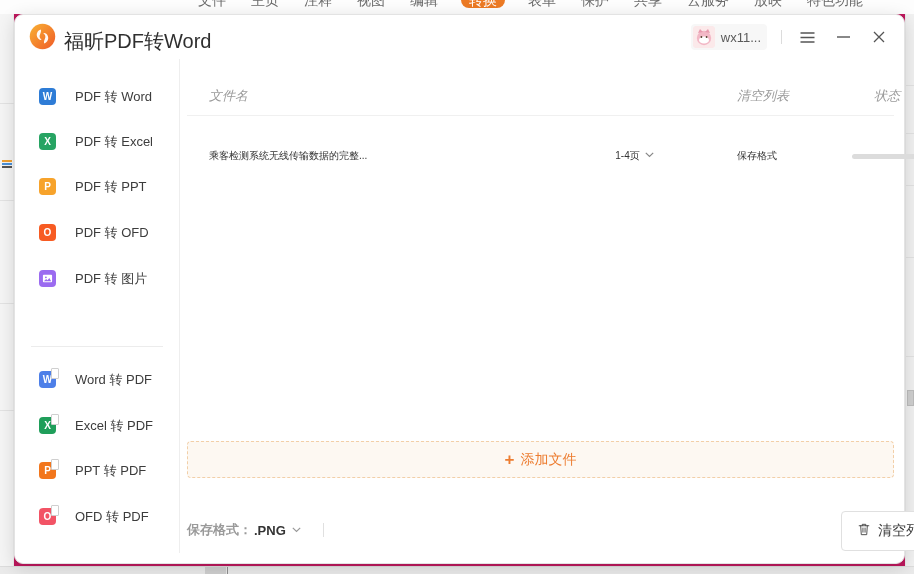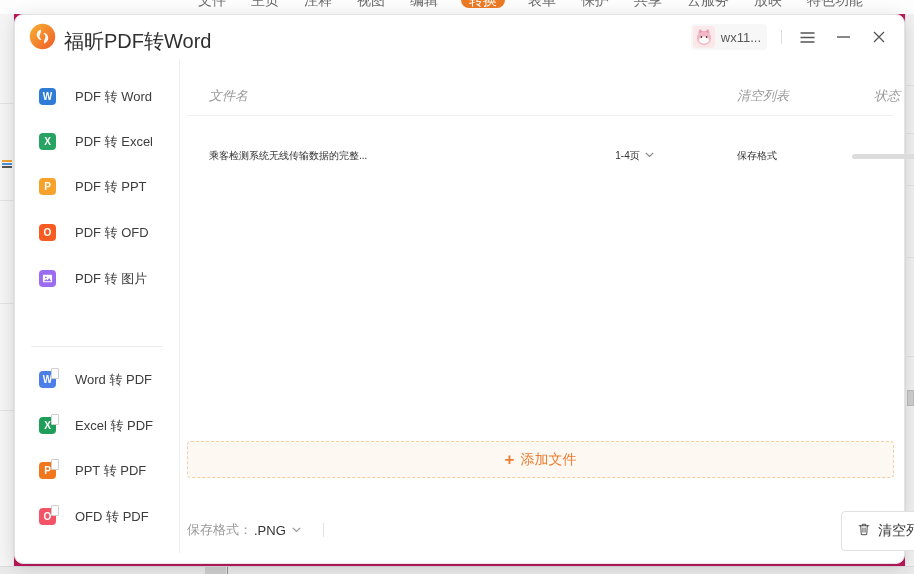--- a/index.html
+++ b/index.html
@@ -75,21 +75,21 @@
   .add-plus { color:#ED7D31; font-size:17px; font-weight:bold; line-height:1; }
   .add-label { color:#ED7D31; font-size:14px; }
 
   
   .footer { position:absolute; left:0; top:441px; width:707px; height:44px; }
   .f-left { position:absolute; left:0; top:0; height:44px; display:flex; align-items:center; font-size:13px; }
   .f-label { color:#9a9a9a; }
   .f-value { color:#333; margin-left:2px; }
   .f-chev { margin-left:6px; cursor:pointer; display:inline-flex; }
   .f-sep { width:1px; height:14px; background:#e0e0e0; margin:0 18px 0 22px; }
-  .f-group { display:inline-flex; align-items:center; cursor:pointer; }
+  .f-group { display:inline-flex; align-items:center; cursor:pointer;font-weight:bold; }
   .btn-clear { position:absolute; left:654px; top:3px; width:109px; height:40px; background:#fff;
                border:1px solid #e0e0e0; border-radius:4px; display:flex; align-items:center; justify-content:center;
                gap:7px; font-size:14px; color:#3a3a3a; cursor:pointer; }
 </style>
 </head>
 <body>
 
 <div class="screen">
 
   <div class="bg-top">

